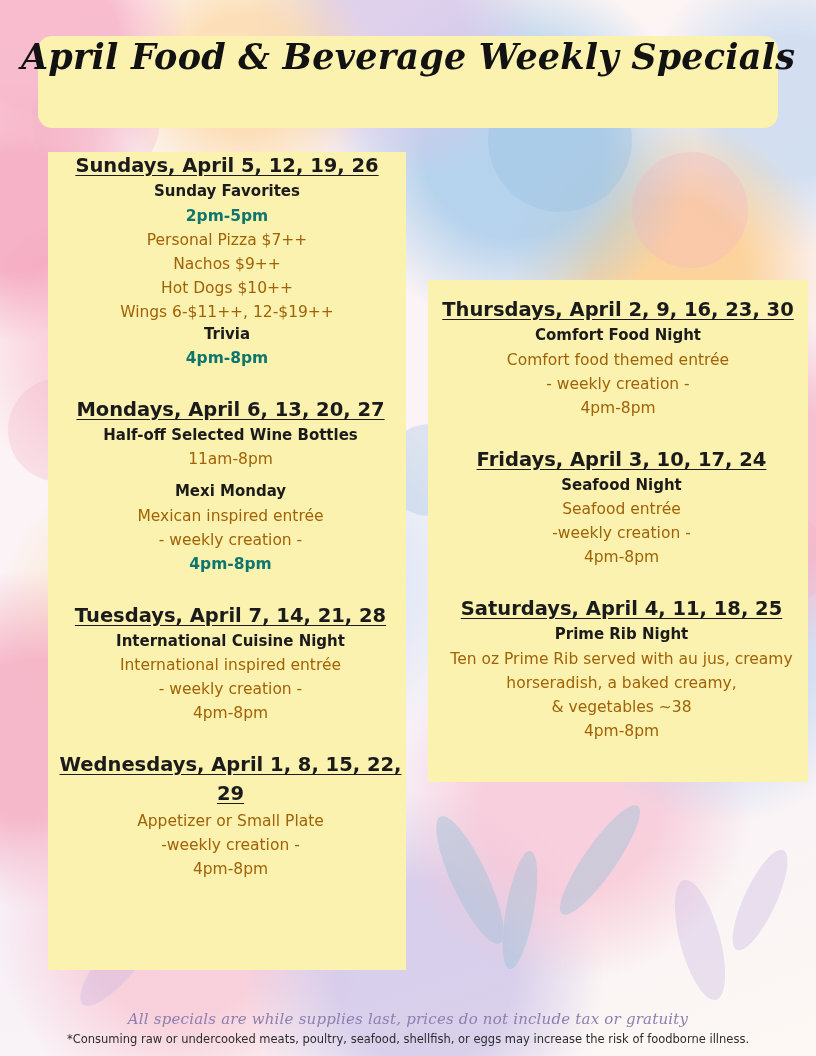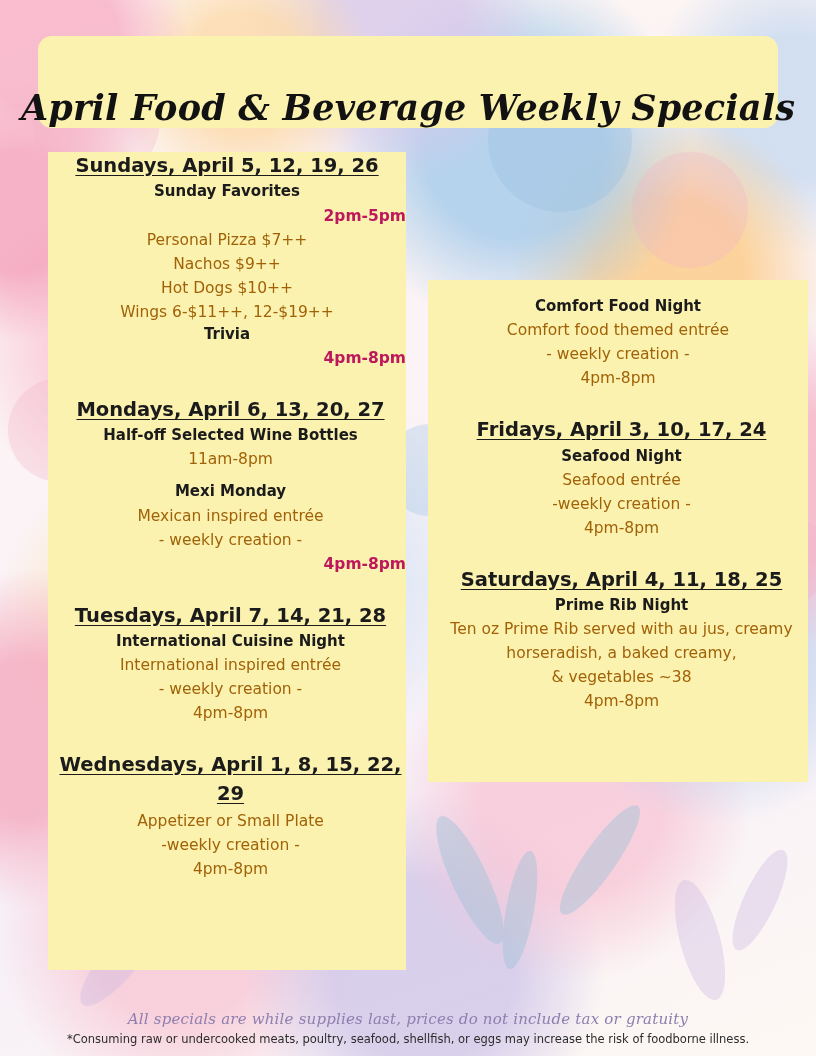--- a/index.html
+++ b/index.html
@@ -46,21 +46,21 @@
   
   .banner {
     position: absolute;
     left: 38px;
     top: 36px;
     width: 740px;
     height: 92px;
     background: #fbf2b0;
     border-radius: 14px;
     display: flex;
-    align-items: flex-end;
+    align-items: flex-start;
     justify-content: center;
   }
   .banner-title {
     font-family: "DejaVu Serif", serif;
     font-style: italic;
     font-weight: bold;
     font-size: 35px;
     letter-spacing: 0.2px;
     color: #121212;
     text-align: center;
@@ -115,22 +115,21 @@
     text-align: center;
   }
   .line {
     font-size: 15.5px;
     line-height: 1.55;
     color: #a16207;
   }
   .line.bold {
     font-weight: bold;
     font-size: 15.5px;
-    color: #be185d;
-    text-align: right;
+    color: #0f766e;
   }
   .line.wide {
     padding: 0 6px;
   }
   .spacer-sm { height: 10px; }
 
   
   .footer {
     position: absolute;
     left: 0;
@@ -221,20 +220,21 @@
     <div class="day">Wednesdays, April 1, 8, 15, 22, 29</div>
     <div class="line">Appetizer or Small Plate</div>
     <div class="line">-weekly creation -</div>
     <div class="line">4pm-8pm</div>
   </div>
 </div>
 
 <div class="panel panel-right">
 
   <div class="block">
+    <div class="day">Thursdays,  April 2, 9, 16, 23, 30</div>
     <div class="headline">Comfort Food Night</div>
     <div class="line">Comfort food themed entrée</div>
     <div class="line">- weekly creation -</div>
     <div class="line">4pm-8pm</div>
   </div>
 
   <div class="block">
     <div class="day">Fridays, April 3, 10, 17, 24</div>
     <div class="headline">Seafood Night</div>
     <div class="line">Seafood entrée</div>

